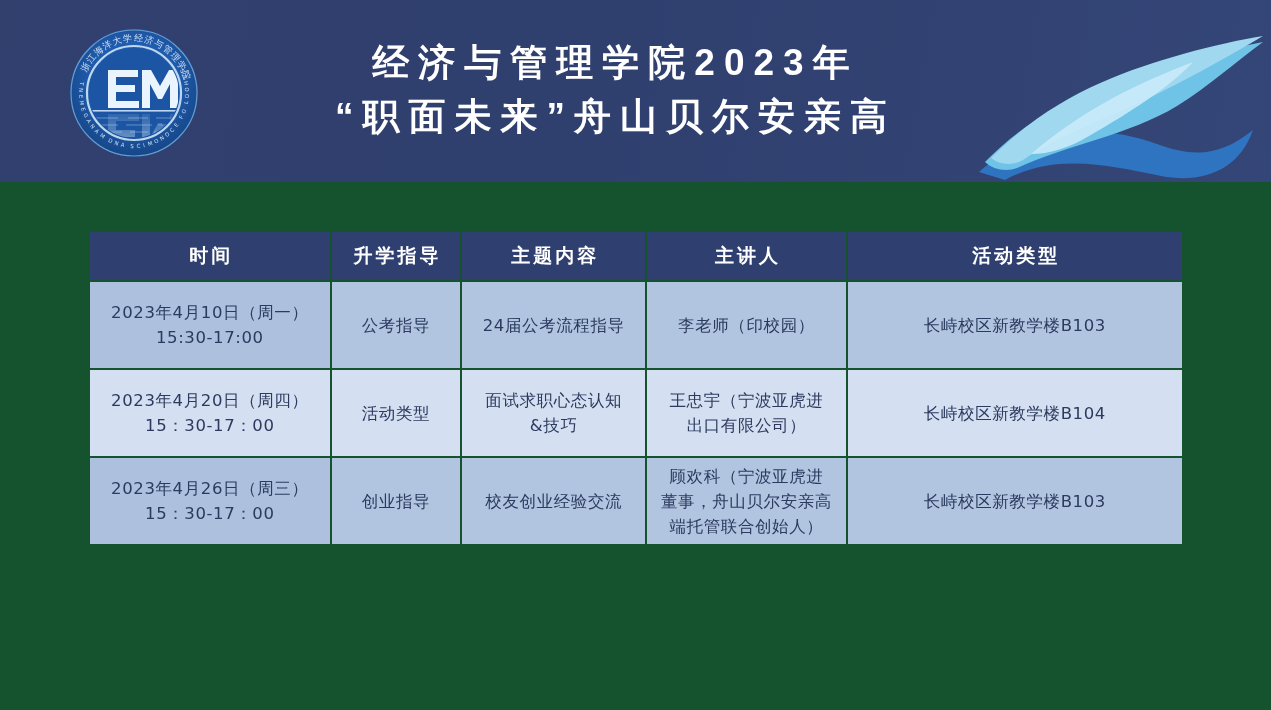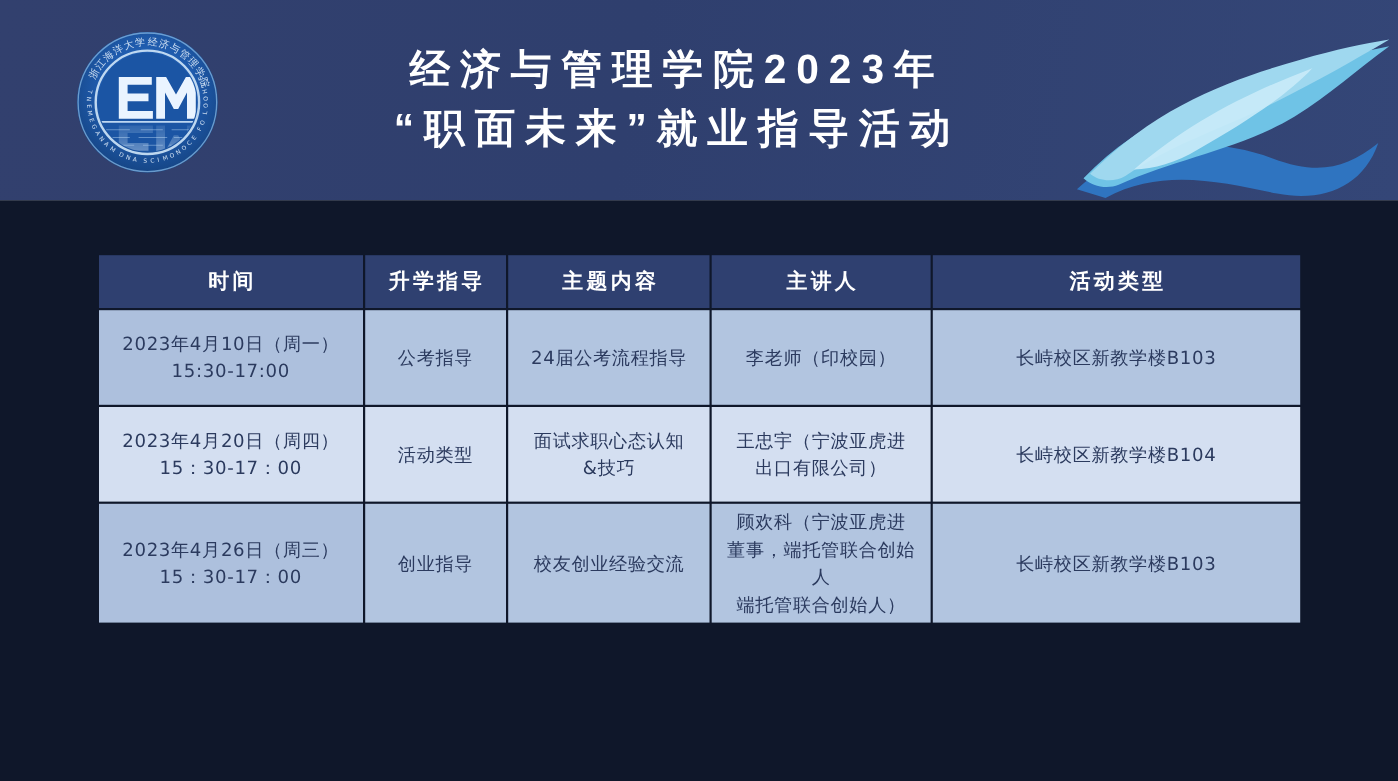--- a/index.html
+++ b/index.html
@@ -63,21 +63,21 @@
     width: 300px;
     height: 172px;
   }
   .wave-svg { display: block; width: 300px; height: 172px; }
 
   
   .sheet {
     position: relative;
     width: 1271px;
     height: 528px;
-    background: #0f172a;
+    background: #14532d;
   }
 
   table.schedule {
     position: absolute;
     left: 88px;
     top: 48px;
     width: 1096px;
     border-collapse: separate;
     border-spacing: 2px 2px;
     table-layout: fixed;
@@ -317,21 +317,21 @@
           <path d="M30 92 h26 M66 92 h20 M94 92 h20" fill="none"></path>
           <path d="M34 99 h22 M64 99 h26 M96 99 h16" fill="none"></path>
           <path d="M30 106 h30 M68 106 h18 M92 106 h22" fill="none"></path>
         </g>
       </g>
     </svg>
   </div>
 
   <div class="banner-title">
     <div class="line">经济与管理学院2023年</div>
-    <div class="line">“职面未来”就业指导活动</div>
+    <div class="line">“职面未来”舟山贝尔安亲高</div>
   </div>
 
   <div class="wave-wrap">
     <svg class="wave-svg" viewBox="0 0 300 172">
 
       <path d="M8 160 C 60 112, 132 112, 186 132 C 226 147, 252 142, 282 118
                C 268 158, 232 172, 190 164 C 140 154, 86 140, 34 168 Z" fill="#2f74c0"></path>
 
       <path d="M14 150 C 76 86, 146 70, 204 52 C 238 42, 262 36, 292 30
                C 262 52, 238 74, 206 94 C 156 124, 98 132, 46 156
@@ -406,21 +406,21 @@
           <span class="tline">2023年4月26日（周三）</span>
           <span class="tline">15：30-17：00</span>
         </td>
         <td class="col-type">创业指导</td>
         <td class="col-topic">
           <span class="tline">校友创业经验交流</span>
 
         </td>
         <td class="col-speaker">
           <span class="tline">顾欢科（宁波亚虎进</span>
-          <span class="tline">董事，端托管联合创始人</span>
+          <span class="tline">董事，舟山贝尔安亲高</span>
           <span class="tline">端托管联合创始人）</span>
         </td>
         <td class="col-place">长峙校区新教学楼B103</td>
       </tr>
 
     </tbody>
   </table>
 </div>
 
 </body></html>

